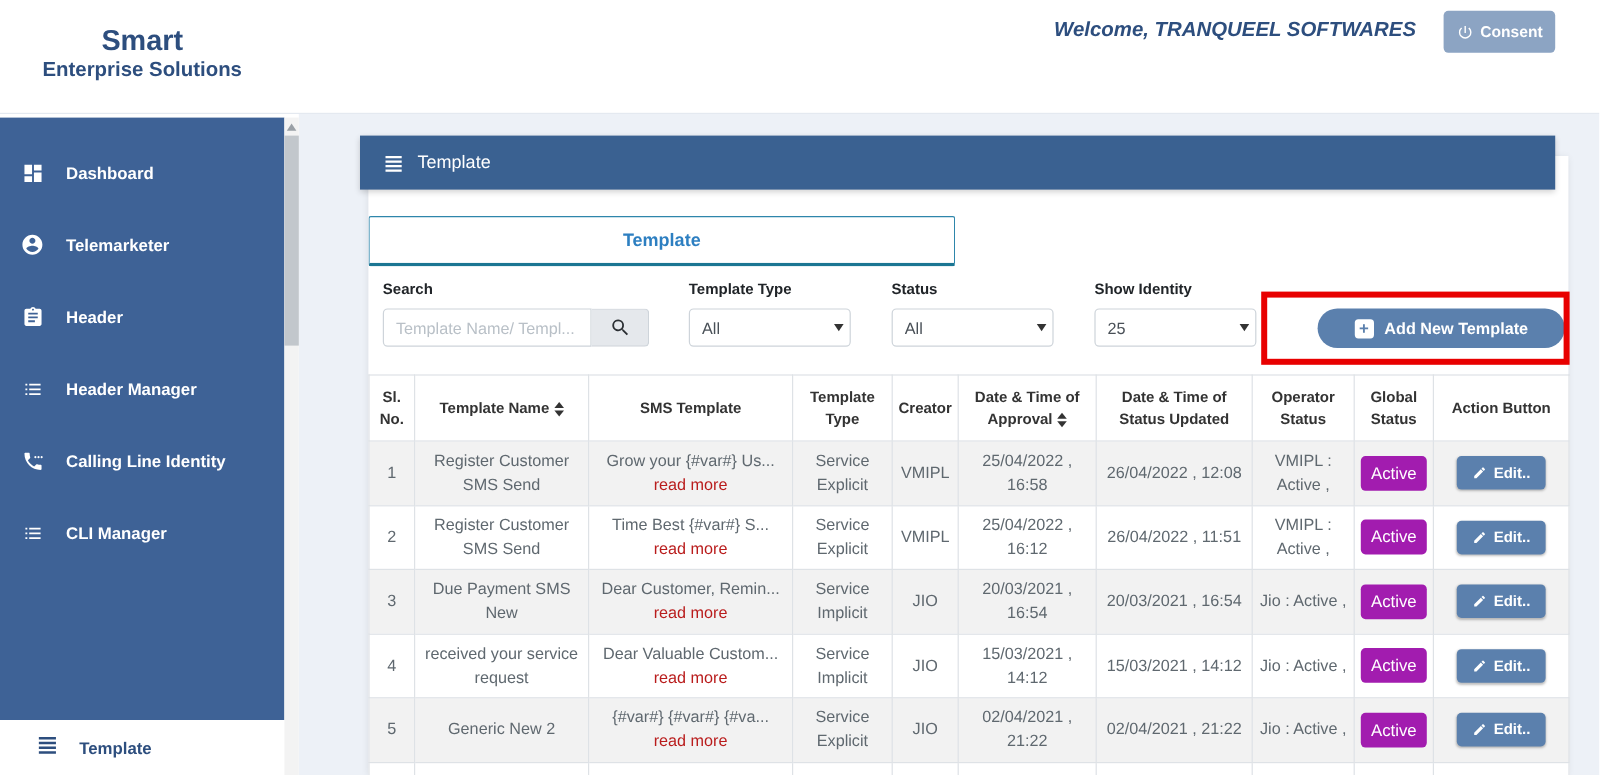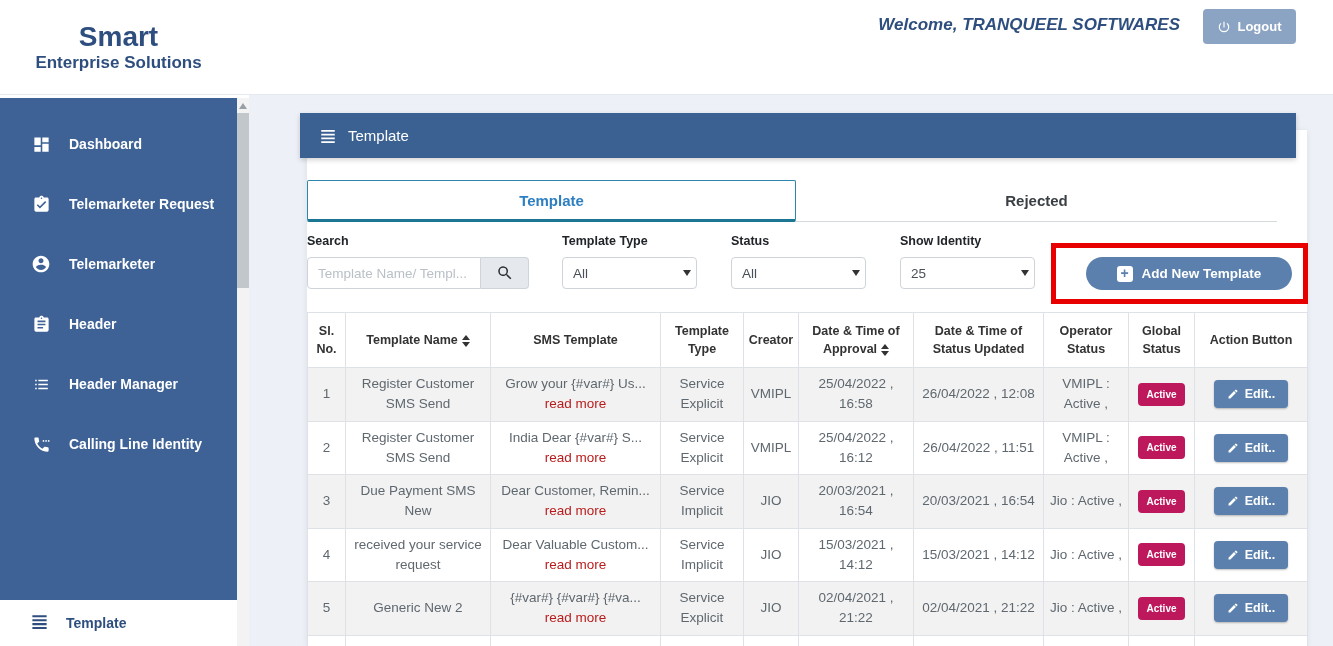--- a/index.html
+++ b/index.html
@@ -12,30 +12,30 @@
             border-bottom:1px solid #e4e9f0; z-index:3; }
   .welcome { position:absolute; right:153px; top:15px; font-size:17px; font-weight:bold;
              font-style:italic; color:#2d4e7e; white-space:nowrap; }
   .logout { position:absolute; right:37px; top:9px; width:93px; height:35px; background:#8ca4c3;
             color:#fff; border:none; border-radius:4px; font-size:13px; font-weight:bold;
             display:flex; align-items:center; justify-content:center; gap:6px; cursor:pointer;
             font-family:"Liberation Sans", sans-serif; }
 
   
   .brand { position:absolute; left:0; top:22px; width:237px; text-align:center; color:#2d4e7e; z-index:4; }
-  .brand .b1 { font-size:28px; font-weight:bold; line-height:1.1; }
+  .brand .b1 { font-size:24px; font-weight:bold; line-height:1.1; }
   .brand .b2 { font-size:17px; font-weight:bold; line-height:1.2; }
 
   
   .main-bg { position:absolute; left:249px; top:95px; width:1084px; height:551px; background:#edf1f7; z-index:0; }
 
   
   .sidebar { position:absolute; left:0; top:98px; width:237px; height:502px; background:#3e6296;
              z-index:2; padding-top:16px; }
-  .sitem { height:60px; display:flex; align-items:center; padding-left:30px; cursor:pointer; }
+  .sitem { height:60px; display:flex; align-items:center; padding-left:16px; cursor:pointer; }
   .sitem .sicon { width:22px; display:flex; justify-content:center; }
   .sitem .slabel { margin-left:17px; color:#fff; font-weight:bold; font-size:14px; white-space:nowrap; }
   .sitem-active { position:absolute; left:0; top:600px; width:237px; height:46px; background:#fff;
                   display:flex; align-items:center; padding-left:30px; z-index:2; cursor:pointer; }
   .sitem-active .slabel { margin-left:17px; color:#2d4e7e; font-weight:bold; font-size:14px; }
 
   
   .side-scroll { position:absolute; left:237px; top:98px; width:12px; height:548px; background:#f3f3f3;
                  z-index:2; }
   .side-scroll .arrow-up { position:absolute; top:5px; left:2px; width:0; height:0;
@@ -56,21 +56,21 @@
   .tabs { position:absolute; top:50px; left:0; width:1000px; height:42px; }
   .tab-active { position:absolute; left:0; top:0; width:489px; height:42px; background:#fff;
                 border:1px solid #2e86ab; border-bottom:3px solid #1b7693; border-radius:2px;
                 display:flex; align-items:center; justify-content:center; color:#2d7fc1;
                 font-weight:bold; font-size:15px; cursor:pointer; }
   .tab-inactive { position:absolute; left:489px; top:0; width:481px; height:42px;
                   border-bottom:1px solid #d4d9de; display:flex; align-items:center; justify-content:center;
                   color:#3a3f44; font-weight:bold; font-size:15px; cursor:pointer; }
 
   
-  .filters { position:absolute; top:104px; left:0; width:1000px; height:78px; }
+  .filters { position:absolute; top:104px; left:12px; width:1000px; height:78px; }
   .fgroup { position:absolute; top:0; }
   .fgroup label { display:block; font-size:12.5px; font-weight:bold; color:#212529; margin-bottom:9px; }
   .f-search { left:0; }
   .f-type   { left:255px; }
   .f-status { left:424px; }
   .f-records{ left:593px; }
   .igroup { display:flex; }
   .igroup input { width:174px; height:32px; border:1px solid #ced4da; border-radius:4px 0 0 4px;
                   padding:0 10px; font-size:13.5px; color:#495057; outline:none;
                   font-family:"Liberation Sans", sans-serif; }
@@ -97,21 +97,21 @@
   
   .dtable { position:absolute; top:182px; left:0; width:1000px; border-collapse:collapse; table-layout:fixed; }
   .dtable th, .dtable td { border:1px solid #dee2e6; }
   .dtable th { background:#fff; font-size:12.5px; font-weight:bold; color:#333; text-align:center;
                vertical-align:middle; padding:8px 3px; line-height:1.45; height:55px; }
   .dtable td { font-size:13.5px; color:#5f686f; text-align:center; vertical-align:middle;
                padding:6px 5px; line-height:1.5; height:53px; background:#fff; }
   .dtable tr.striped td { background:#f2f2f2; }
   .rm { color:#b91c1c; cursor:pointer; text-decoration:none; }
   .rm:empty { display:none; }
-  .badge { display:inline-block; background:#be185d; color:#fff; font-size:10px; font-weight:bold;
+  .badge { display:inline-block; background:#a21caf; color:#fff; font-size:14px; font-weight:normal;
            padding:4px 8px; border-radius:4px; }
   .badge:empty { display:none; }
   .edit-btn { background:#5b80ad; color:#fff; border:none; border-radius:4px; padding:7px 13px;
               font-size:12.5px; font-weight:bold; display:inline-flex; align-items:center; gap:6px;
               cursor:pointer; box-shadow:0 1px 2px rgba(0,0,0,.25);
               font-family:"Liberation Sans", sans-serif; }
   .sort { display:inline-block; vertical-align:middle; margin-left:4px; }
   .sort i { display:block; width:0; height:0; border-left:4px solid transparent; border-right:4px solid transparent; }
   .sort .up { border-bottom:5px solid #333; margin-bottom:2px; }
   .sort .down { border-top:5px solid #333; }
@@ -125,45 +125,37 @@
 
   <div class="topbar">
     <div class="welcome">Welcome, TRANQUEEL SOFTWARES</div>
     <button class="logout">
       <span style="display:flex;">
         <svg viewBox="0 0 24 24" width="14" height="14">
             <path d="M13 3h-2v10h2V3z" fill="#fff"></path>
             <path d="M17.83 5.17l-1.42 1.42A6.92 6.92 0 0 1 19 12a7 7 0 0 1-14 0c0-2.05.88-3.9 2.58-5.41L6.17 5.17A8.93 8.93 0 0 0 3 12a9 9 0 0 0 18 0c0-2.74-1.23-5.18-3.17-6.83z" fill="#fff"></path>
           </svg>
       </span>
-      <span>Logout</span>
+      <span>Consent</span>
     </button>
   </div>
 
   <div class="brand">
     <div class="b1">Smart</div>
     <div class="b2">Enterprise Solutions</div>
   </div>
 
   <nav class="sidebar">
     <div class="sitem">
       <span class="sicon">
         <svg viewBox="0 0 24 24" width="19" height="19" fill="#fff">
             <path d="M3 3h8v10H3zM13 3h8v6h-8zM13 11h8v10h-8zM3 15h8v6H3z"></path>
           </svg>
       </span>
       <span class="slabel">Dashboard</span>
-    </div>
-    <div class="sitem">
-      <span class="sicon">
-        <svg viewBox="0 0 24 24" width="19" height="19" fill="#fff">
-            <path d="M19 3h-4.18C14.4 1.84 13.3 1 12 1c-1.3 0-2.4.84-2.82 2H5c-1.1 0-2 .9-2 2v14c0 1.1.9 2 2 2h14c1.1 0 2-.9 2-2V5c0-1.1-.9-2-2-2zm-7 0c.55 0 1 .45 1 1s-.45 1-1 1-1-.45-1-1 .45-1 1-1zm-2 14l-4-4 1.41-1.41L10 14.17l6.59-6.59L18 9l-8 8z"></path>
-          </svg>
-      </span>
-      <span class="slabel">Telemarketer Request</span>
     </div>
     <div class="sitem">
       <span class="sicon">
         <svg viewBox="0 0 24 24" width="20" height="20" fill="#fff">
             <path d="M12 2C6.48 2 2 6.48 2 12s4.48 10 10 10 10-4.48 10-10S17.52 2 12 2zm0 3c1.66 0 3 1.34 3 3s-1.34 3-3 3-3-1.34-3-3 1.34-3 3-3zm0 14.2c-2.5 0-4.71-1.28-6-3.22.03-1.99 4-3.08 6-3.08 1.99 0 5.97 1.09 6 3.08-1.29 1.94-3.5 3.22-6 3.22z"></path>
           </svg>
       </span>
       <span class="slabel">Telemarketer</span>
     </div>
     <div class="sitem">
@@ -185,20 +177,28 @@
     <div class="sitem">
       <span class="sicon">
         <svg viewBox="0 0 24 24" width="19" height="19" fill="#fff">
             <path d="M6.62 10.79c1.44 2.83 3.76 5.14 6.59 6.59l2.2-2.2c.27-.27.67-.36 1.02-.24 1.12.37 2.33.57 3.57.57.55 0 1 .45 1 1V20c0 .55-.45 1-1 1-9.39 0-17-7.61-17-17 0-.55.45-1 1-1h3.5c.55 0 1 .45 1 1 0 1.25.2 2.45.57 3.57.11.35.03.74-.25 1.02l-2.2 2.2z"></path>
             <circle cx="14.5" cy="7.5" r="1.1"></circle>
             <circle cx="17.8" cy="7.5" r="1.1"></circle>
             <circle cx="21.1" cy="7.5" r="1.1"></circle>
           </svg>
       </span>
       <span class="slabel">Calling Line Identity</span>
+    </div>
+    <div class="sitem">
+      <span class="sicon">
+        <svg viewBox="0 0 24 24" width="19" height="19" fill="#fff">
+            <path d="M4 6h2v2H4V6zm4 0h12v2H8V6zM4 11h2v2H4v-2zm4 0h12v2H8v-2zM4 16h2v2H4v-2zm4 0h12v2H8v-2z"></path>
+          </svg>
+      </span>
+      <span class="slabel">CLI Manager</span>
     </div>
   </nav>
 
   <div class="sitem-active">
     <span class="sicon">
       <svg viewBox="0 0 24 24" width="19" height="19" fill="#2d4e7e">
           <path d="M3 4h18v2.6H3zM3 9h18v2.6H3zM3 14h18v2.6H3zM3 19h18v2.6H3z"></path>
         </svg>
     </span>
     <span class="slabel">Template</span>
@@ -216,23 +216,20 @@
         </svg>
     </span>
     <span class="ptitle">Template</span>
   </div>
 
   <section class="card">
 
     <div class="tabs">
       <div class="tab-active">
         <span>Template</span>
-      </div>
-      <div class="tab-inactive">
-        <span>Rejected</span>
       </div>
     </div>
 
     <div class="filters">
       <div class="fgroup f-search">
         <label>Search</label>
         <div class="igroup">
           <input type="text" placeholder="Template Name/ Templ..." style="">
           <button class="sbtn">
             <span style="display:flex;">
@@ -319,21 +316,21 @@
                   <svg viewBox="0 0 24 24" width="12" height="12">
                     <path d="M3 17.25V21h3.75L17.81 9.94l-3.75-3.75L3 17.25zM20.71 7.04a1 1 0 0 0 0-1.41l-2.34-2.34a1 1 0 0 0-1.41 0l-1.83 1.83 3.75 3.75 1.83-1.83z" fill="#fff"></path>
                   </svg>
                 </span>
                 <span>Edit..</span>
               </button></td>
         </tr>
         <tr>
           <td>2</td>
           <td>Register Customer SMS Send</td>
-          <td><span>India Dear {#var#} S...</span> <a class="rm">read more</a></td>
+          <td><span>Time Best {#var#} S...</span> <a class="rm">read more</a></td>
           <td>Service Explicit</td>
           <td>VMIPL</td>
           <td>25/04/2022 , 16:12</td>
           <td>26/04/2022 , 11:51</td>
           <td>VMIPL : Active ,</td>
           <td><span class="badge">Active</span></td>
           <td><button class="edit-btn">
                 <span style="display:flex;">
                   <svg viewBox="0 0 24 24" width="12" height="12">
                     <path d="M3 17.25V21h3.75L17.81 9.94l-3.75-3.75L3 17.25zM20.71 7.04a1 1 0 0 0 0-1.41l-2.34-2.34a1 1 0 0 0-1.41 0l-1.83 1.83 3.75 3.75 1.83-1.83z" fill="#fff"></path>

